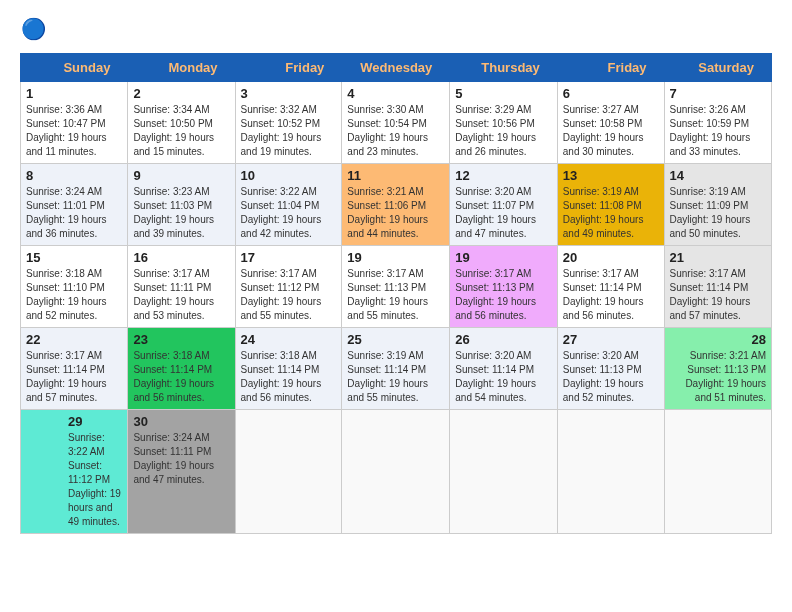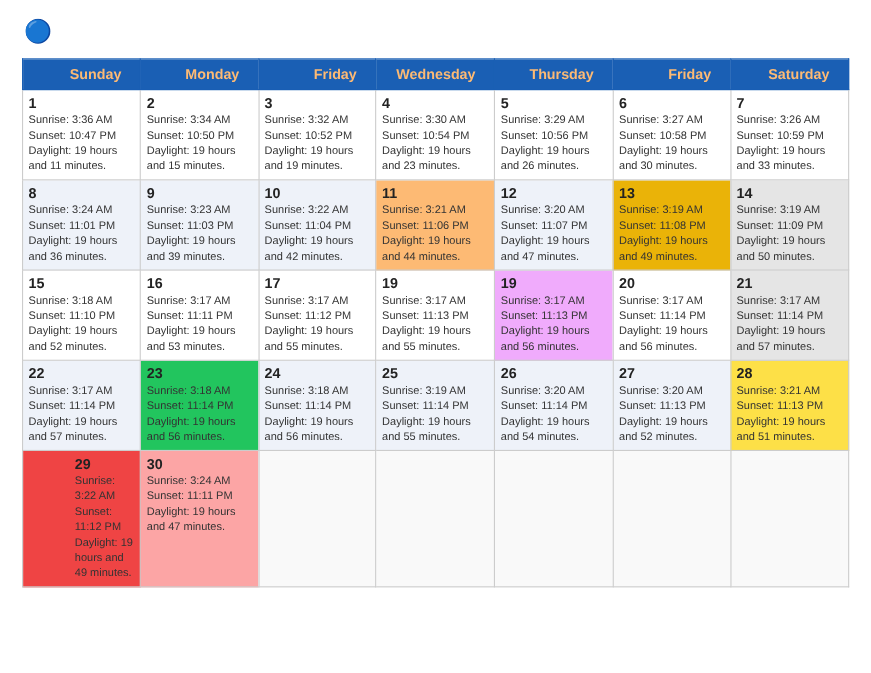--- a/index.html
+++ b/index.html
@@ -227,31 +227,31 @@
           <div class="day-info">Sunrise: 3:19 AM<br>Sunset: 11:14 PM<br>Daylight: 19 hours and 55 minutes.</div>
         </td>
         <td style="background: rgb(238, 242, 249);">
           <span class="day-num">26</span>
           <div class="day-info">Sunrise: 3:20 AM<br>Sunset: 11:14 PM<br>Daylight: 19 hours and 54 minutes.</div>
         </td>
         <td style="background: rgb(238, 242, 249);">
           <span class="day-num">27</span>
           <div class="day-info">Sunrise: 3:20 AM<br>Sunset: 11:13 PM<br>Daylight: 19 hours and 52 minutes.</div>
         </td>
-        <td style="background: #fde047;">
+        <td style="background: #86efac; text-align: right;">
           <span class="day-num">28</span>
           <div class="day-info">Sunrise: 3:21 AM<br>Sunset: 11:13 PM<br>Daylight: 19 hours and 51 minutes.</div>
         </td>
       </tr>
       <tr>
-        <td style="background: #ef4444; padding-left: 47px;">
+        <td style="background: #5eead4; padding-left: 47px;">
           <span class="day-num">29</span>
           <div class="day-info">Sunrise: 3:22 AM<br>Sunset: 11:12 PM<br>Daylight: 19 hours and 49 minutes.</div>
         </td>
-        <td style="background: #fca5a5;">
+        <td style="background: #a3a3a3;">
           <span class="day-num">30</span>
           <div class="day-info">Sunrise: 3:24 AM<br>Sunset: 11:11 PM<br>Daylight: 19 hours and 47 minutes.</div>
         </td>
         <td class="empty-cell"></td>
         <td class="empty-cell"></td>
         <td class="empty-cell"></td>
         <td class="empty-cell"></td>
         <td class="empty-cell"></td>
       </tr>
     </tbody>

